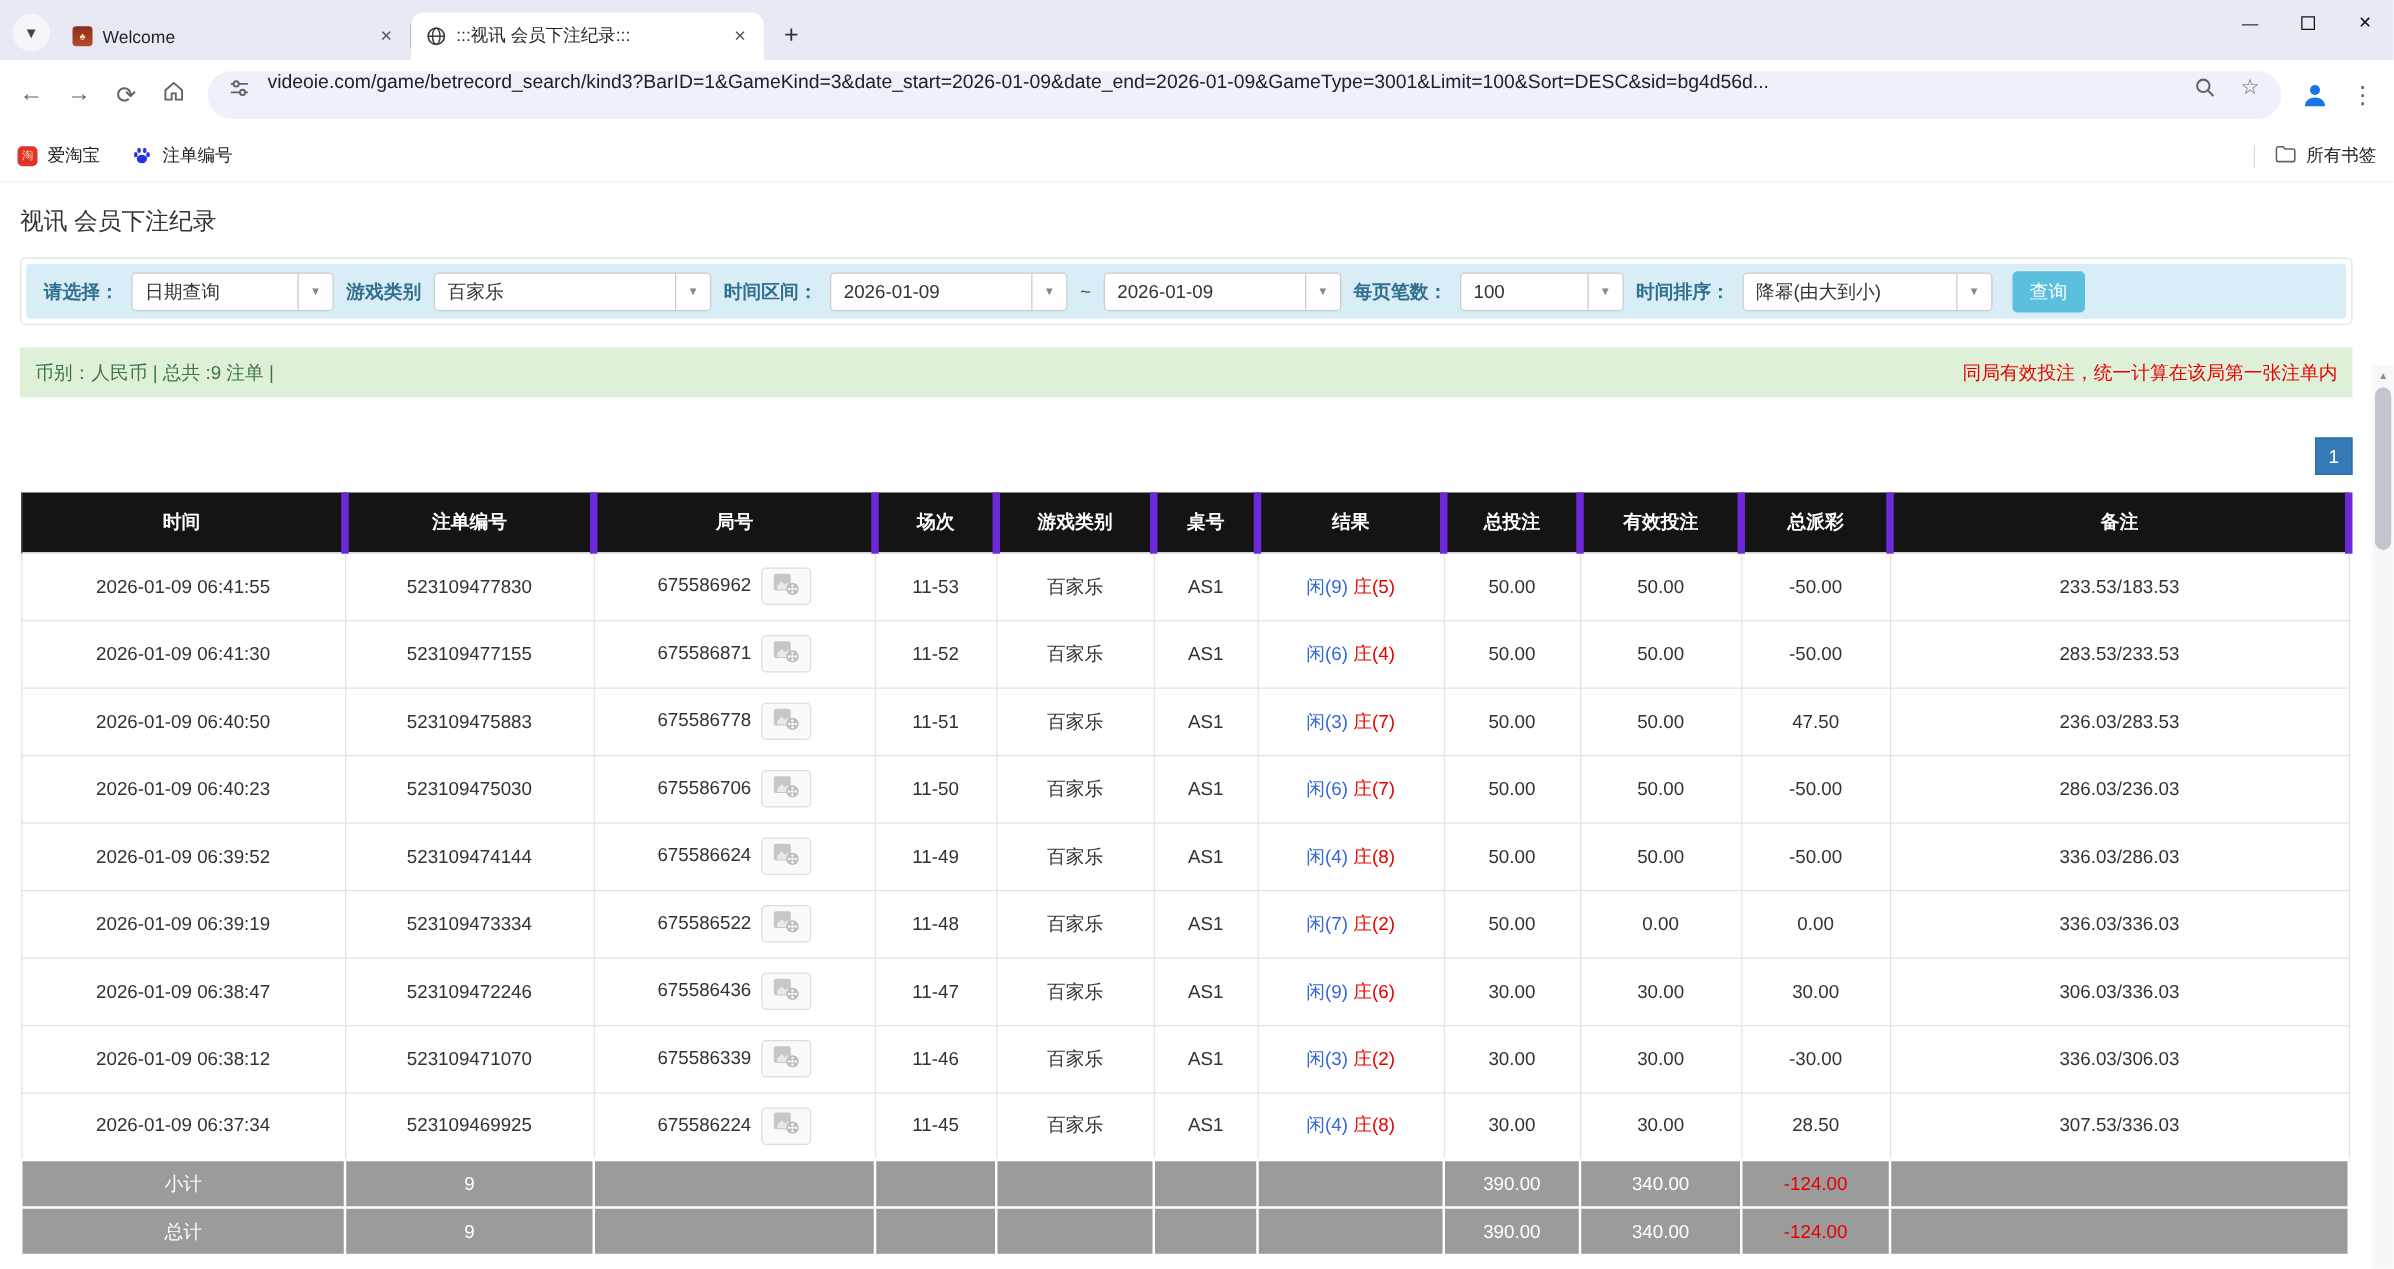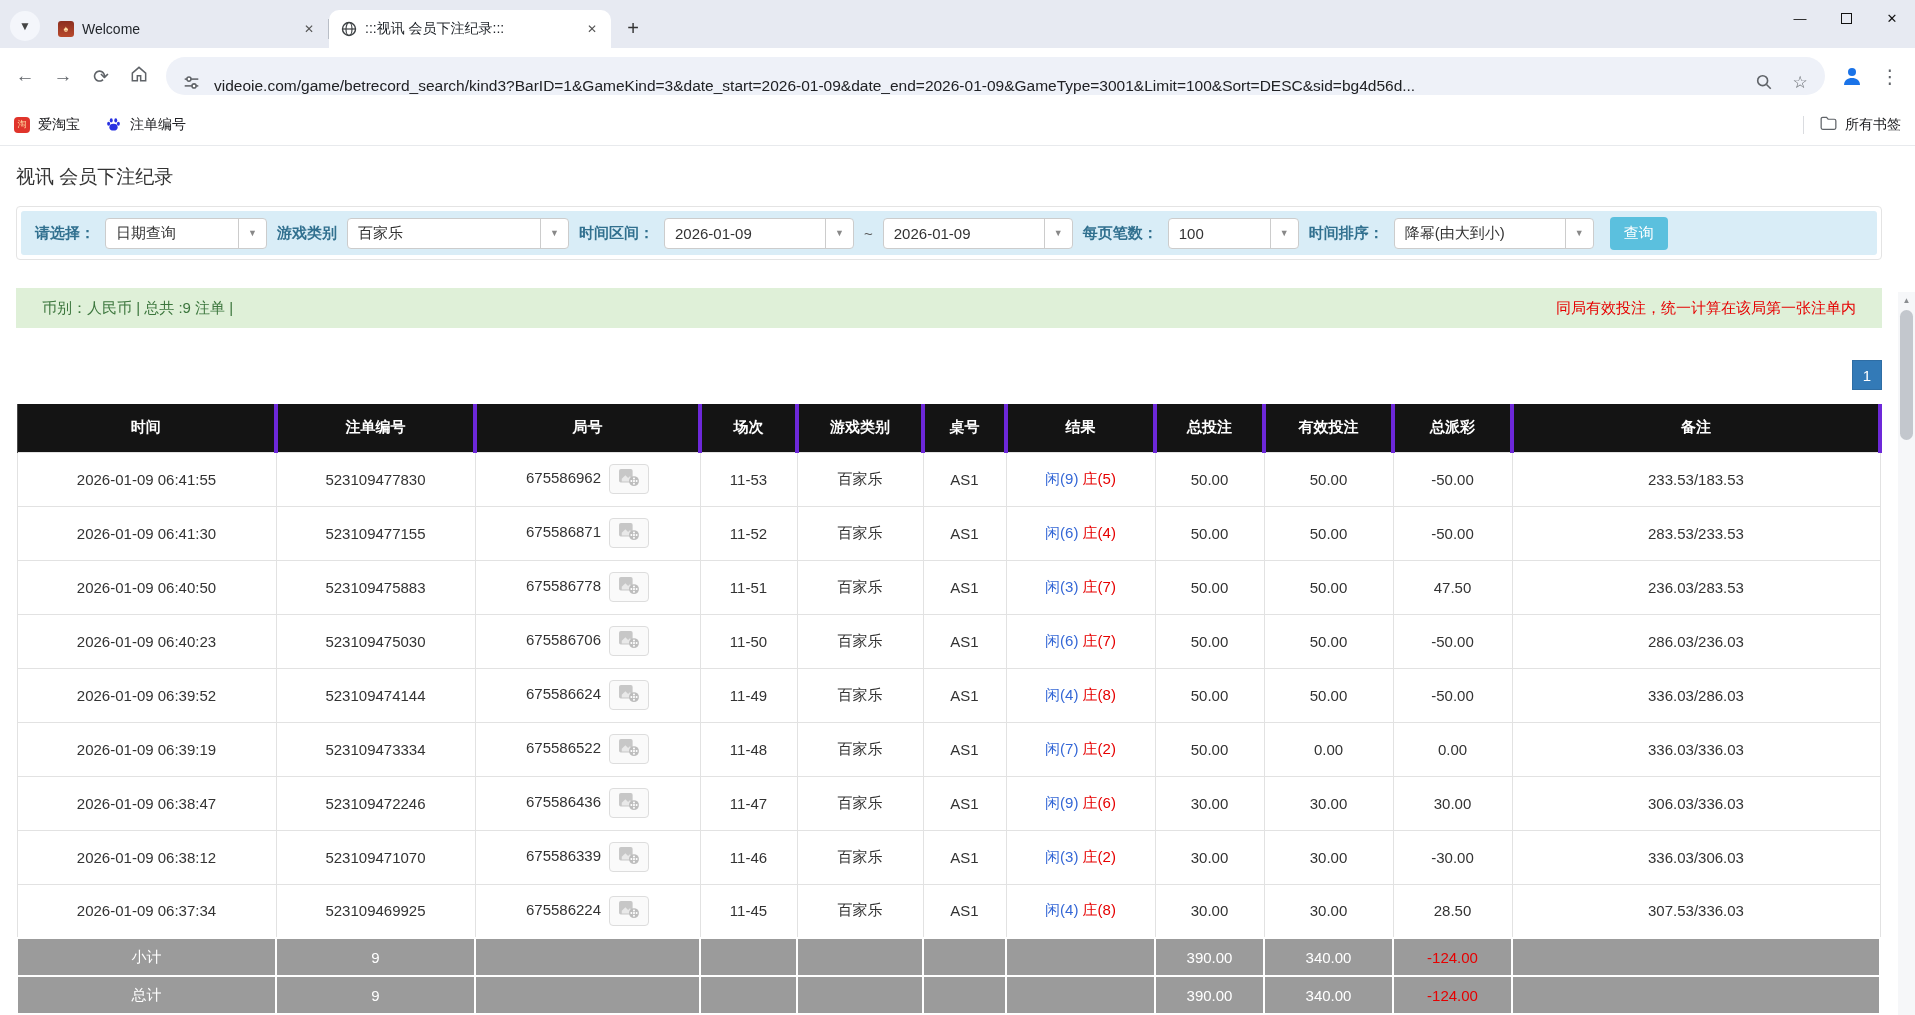--- a/index.html
+++ b/index.html
@@ -23,21 +23,21 @@
   .win-controls { position:absolute; right:0; top:0; height:36px; display:flex; }
   .win-btn { width:46px; height:36px; display:flex; align-items:center; justify-content:center; font-size:13px; color:#111; cursor:pointer; }
   .favicon { width:16px; height:16px; flex:0 0 16px; }
   .fav-red { background:linear-gradient(#8c2f1f,#b8492c); border-radius:3px; color:#ffd9a0; font-size:9px;
     display:flex; align-items:center; justify-content:center; }
 
   .toolbar { height:56px; background:#fff; display:flex; align-items:center; padding:0 8px; gap:4px; }
   .nav-ico { width:34px; height:34px; border-radius:50%; display:flex; align-items:center; justify-content:center;
     font-size:19px; color:#5f6368; cursor:pointer; }
   .omnibox { flex:1; height:38px; background:var(--omnibox-bg,#eef1f8); border-radius:19px; margin:0 6px;
-    display:flex; align-items:flex-end; padding:0 12px; gap:10px; min-width:0; }
+    display:flex; align-items:flex-start; padding:0 12px; gap:10px; min-width:0; }
   .omnibox .url { flex:1; font-size:15.5px; color:#202124; white-space:nowrap; overflow:hidden; }
   .omni-ico { width:26px; height:26px; display:flex; align-items:center; justify-content:center; color:#5f6368;
     font-size:17px; cursor:pointer; flex:0 0 auto; }
 
   .bookmarksbar { height:42px; background:#fff; display:flex; align-items:center; padding:0 14px; gap:26px;
     border-bottom:1px solid #e8eaed; font-size:14px; color:#202124; }
   .bookmark { display:flex; align-items:center; gap:8px; cursor:pointer; }
   .bm-spacer { flex:1; }
   .bm-right { display:flex; align-items:center; gap:8px; border-left:1px solid #dadce0; padding-left:16px; cursor:pointer; }
 
@@ -51,32 +51,32 @@
   .f-label { color:var(--label-blue,#31708f); font-weight:bold; white-space:nowrap; }
   .select { background:#fff; border:1px solid #ccc; border-radius:4px; height:31px; display:flex; align-items:center;
     cursor:pointer; }
   .select .val { padding:0 10px; font-size:15px; color:#333; flex:1; white-space:nowrap; }
   .select .caret { width:28px; height:100%; border-left:1px solid #ccc; display:flex; align-items:center;
     justify-content:center; color:#888; font-size:9px; }
   .tilde { color:#555; }
   .btn-search { background:var(--button-cyan,#5bc0de); color:#fff; border:none; border-radius:4px; height:33px;
     padding:0 14px; font-size:15px; margin-left:6px; cursor:pointer; }
 
-  .summary-bar { margin-top:28px; background:var(--summary-bg,#dff0d8); height:40px; display:flex; align-items:center;
-    justify-content:space-between; padding:0 26px; font-size:15px; }
+  .summary-bar { margin-top:18px; background:var(--summary-bg,#dff0d8); height:40px; display:flex; align-items:center;
+    justify-content:space-between; padding:0 12px; font-size:15px; }
   .summary-left { color:var(--summary-text,#3c763d); }
   .summary-right { color:var(--alert-red,#e60000); }
 
   .pager-row { margin-top:32px; display:flex; justify-content:flex-end; }
   .page-btn { min-width:30px; height:30px; background:var(--pagination-blue,#337ab7); border:1px solid #2e6da4;
     color:#fff; font-size:15px; display:flex; align-items:center; justify-content:center; cursor:pointer; }
 
   table.records { width:100%; border-collapse:collapse; table-layout:fixed; margin-top:14px; font-size:15px; }
   .records th { background:var(--header-bg,#141414); color:#fff; font-weight:bold; height:48px;
-    border-right:4px solid #6d28d9; border-left:1px solid #4a4a4a; }
+    border-right:6px solid #6d28d9; border-left:1px solid #4a4a4a; }
   .records td { height:54px; text-align:center; color:#333; border:1px solid #e2e2e2; background:#fff; }
   .records td.roundcell { white-space:nowrap; }
   .blue { color:var(--link-blue,#3467d6); }
   .red, .neg { color:var(--alert-red,#e60000); }
   .vid-btn { display:inline-flex; align-items:center; justify-content:center; width:40px; height:30px;
     border:1px solid #ddd; border-radius:4px; background:#fafafa; vertical-align:middle; margin-left:8px; cursor:pointer; }
   .records tfoot td { background:var(--footer-bg,#9b9b9b); color:#fff; height:38px; border:2px solid #fff; }
   .records tfoot td.neg { color:var(--alert-red,#ff0000); }
 
   

